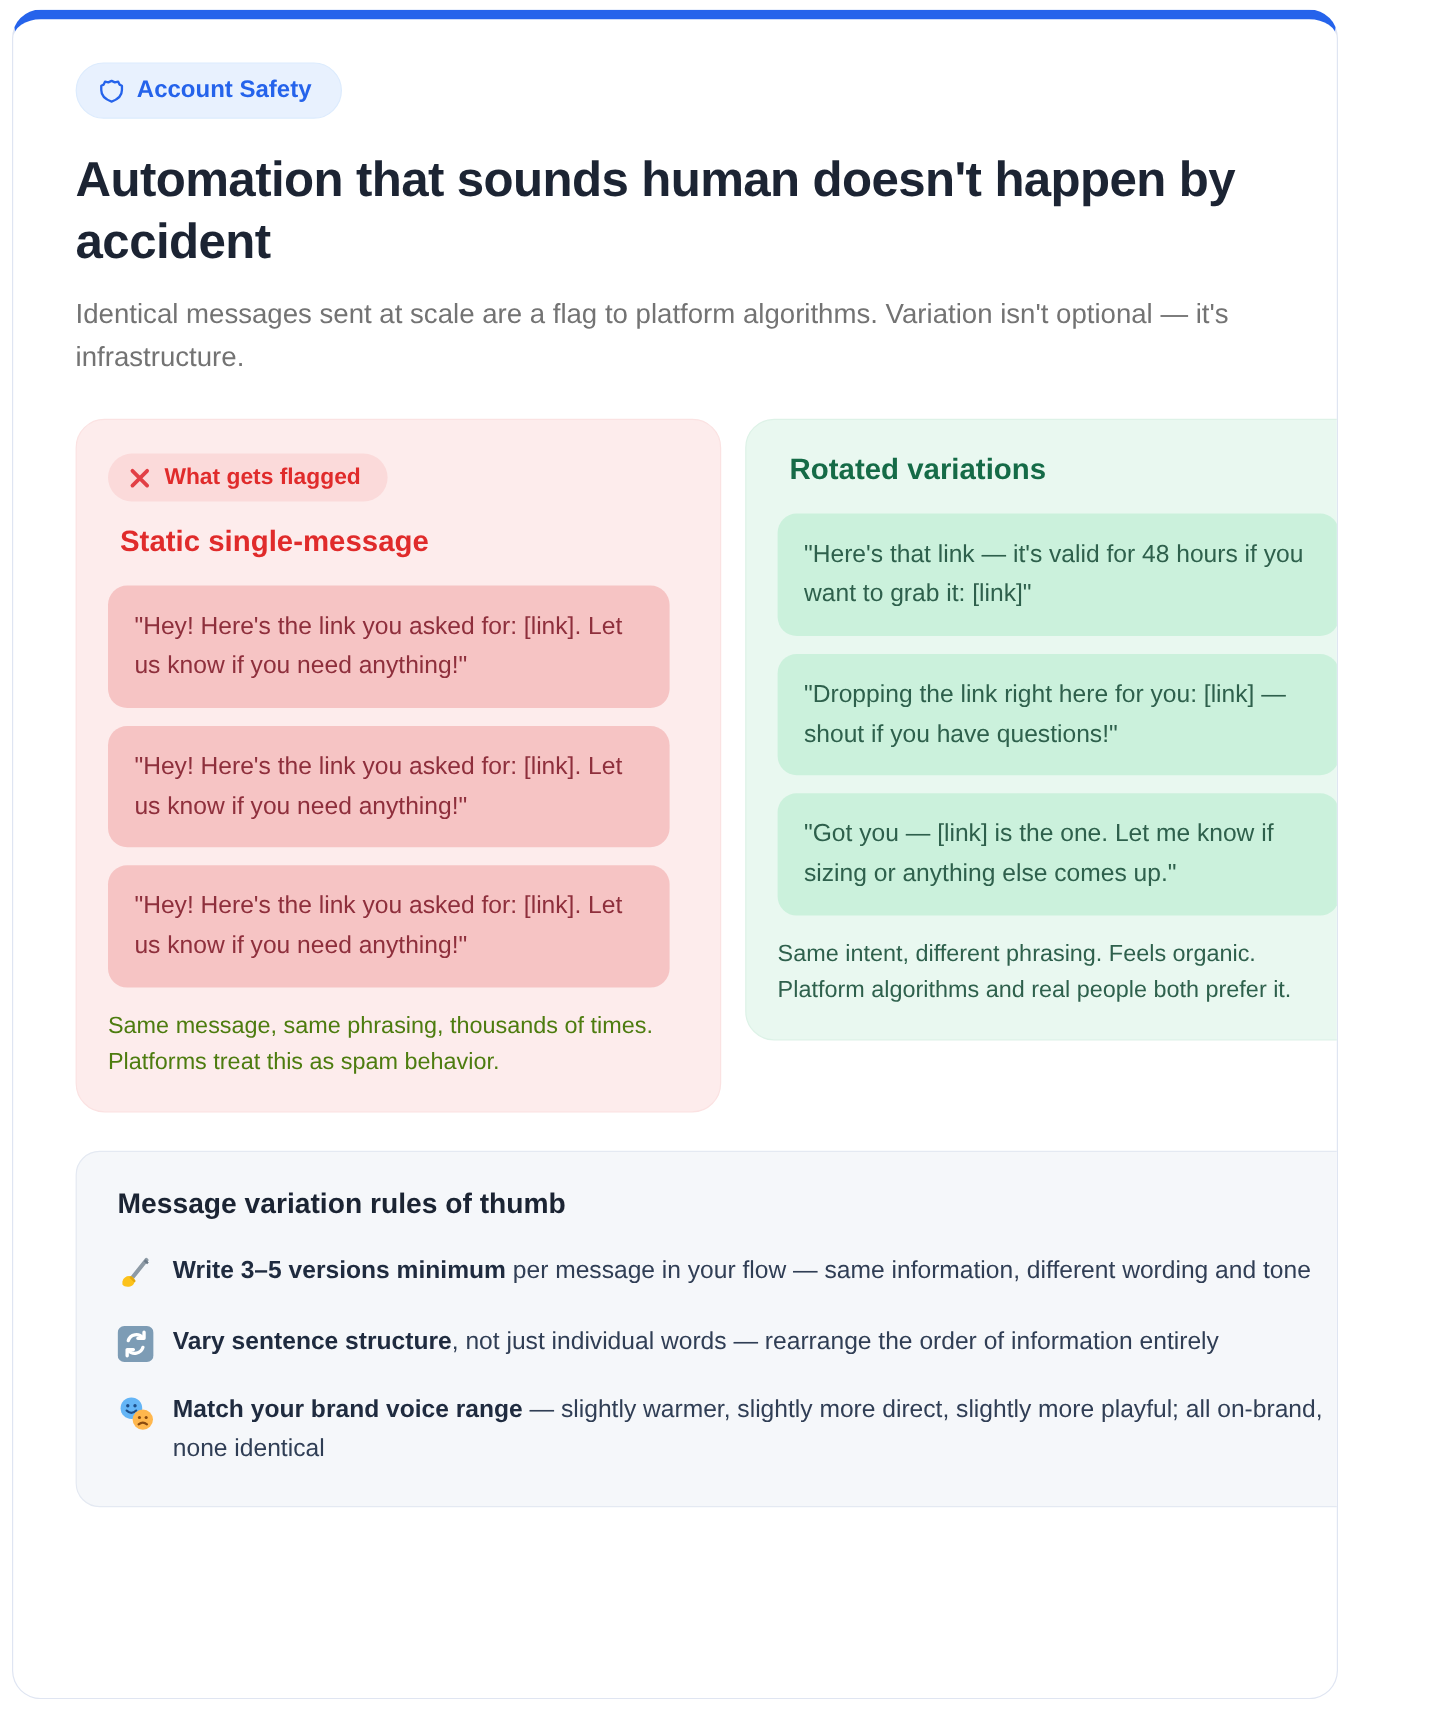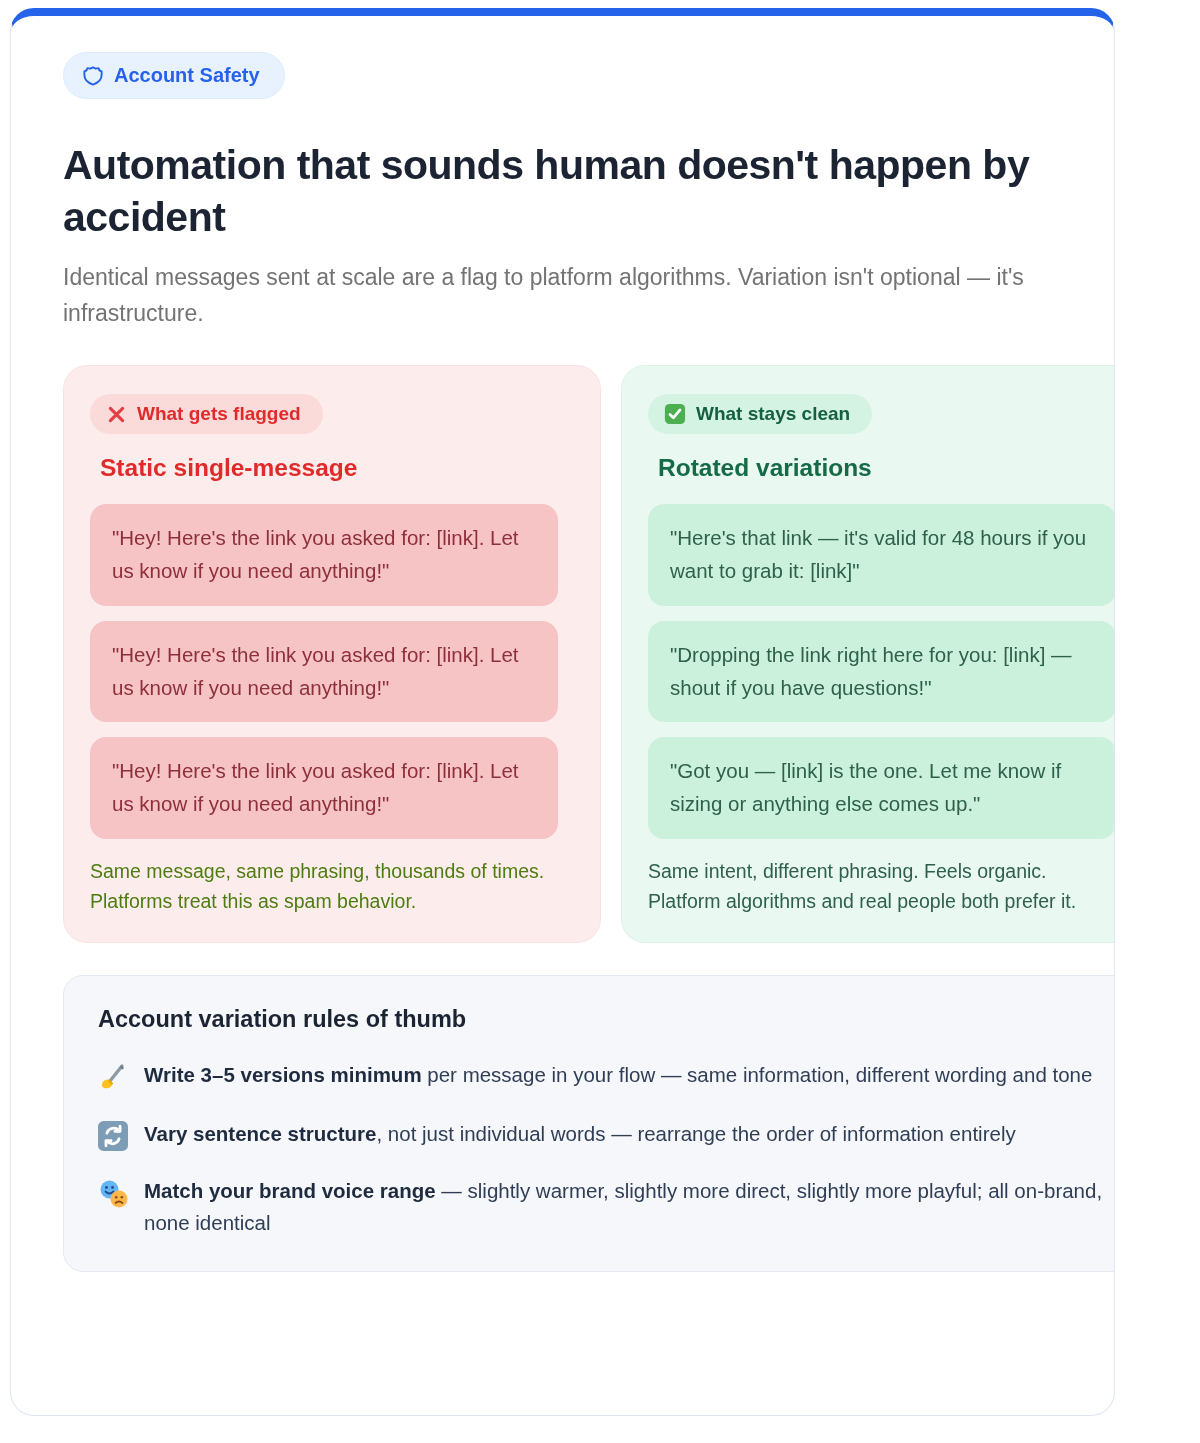--- a/index.html
+++ b/index.html
@@ -36,21 +36,21 @@
     color: #2563eb;
     font-weight: 700;
     font-size: 20px;
   }
   h1.title {
     font-size: 41px;
     font-weight: 800;
     line-height: 1.28;
     letter-spacing: -0.5px;
     color: #1c2433;
-    margin: 16px 0 16px 10px;
+    margin: 0 0 16px 10px;
     max-width: 1080px;
   }
   .subtitle {
     font-size: 23px;
     line-height: 1.55;
     color: #737373;
     margin: 0 0 34px 10px;
     max-width: 1090px;
   }
   
@@ -142,40 +142,31 @@
         <span>What gets flagged</span>
       </div>
       <div class="panel-heading">Static single-message</div>
       <div class="bubble">"Hey! Here's the link you asked for: [link]. Let us know if you need anything!"</div>
       <div class="bubble">"Hey! Here's the link you asked for: [link]. Let us know if you need anything!"</div>
       <div class="bubble">"Hey! Here's the link you asked for: [link]. Let us know if you need anything!"</div>
       <div class="panel-note">Same message, same phrasing, thousands of times. Platforms treat this as spam behavior.</div>
     </div>
 
     <div class="panel clean">
-      <div class="panel-badge">
-        <span>
-          <svg width="22" height="22" viewBox="0 0 24 24">
-            <rect x="1" y="1" width="22" height="22" rx="5" fill="#4caf50"></rect>
-            <path d="M6.5 12.6 L10.2 16.2 L17.5 7.6" stroke="#ffffff" stroke-width="3" fill="none" stroke-linecap="round" stroke-linejoin="round"></path>
-          </svg>
-        </span>
-        <span>What stays clean</span>
-      </div>
       <div class="panel-heading">Rotated variations</div>
       <div class="bubble">"Here's that link — it's valid for 48 hours if you want to grab it: [link]"</div>
       <div class="bubble">"Dropping the link right here for you: [link] — shout if you have questions!"</div>
       <div class="bubble">"Got you — [link] is the one. Let me know if sizing or anything else comes up."</div>
       <div class="panel-note">Same intent, different phrasing. Feels organic. Platform algorithms and real people both prefer it.</div>
     </div>
 
   </div>
 
   <div class="rules">
-    <div class="rules-heading">Account variation rules of thumb</div>
+    <div class="rules-heading">Message variation rules of thumb</div>
 
     <div class="rule">
       <span class="icon">
         <svg width="32" height="32" viewBox="0 0 32 32">
           <path d="M24 4 L12 19" stroke="#8d9aa5" stroke-width="3.4" stroke-linecap="round"></path>
           <path d="M23.2 3.4 L26 6 L24.6 7.6 L21.8 5 Z" fill="#6b7a87"></path>
           <path d="M4 22 C5 18 9 16.5 12 18 C15 19.5 15 23 12.5 25 C9.5 27.2 5.5 26.5 4 24.5 Z" fill="#fcc21b"></path>
           <path d="M11 18.5 L14 21.5" stroke="#e3a80e" stroke-width="2" stroke-linecap="round"></path>
         </svg>
       </span>

